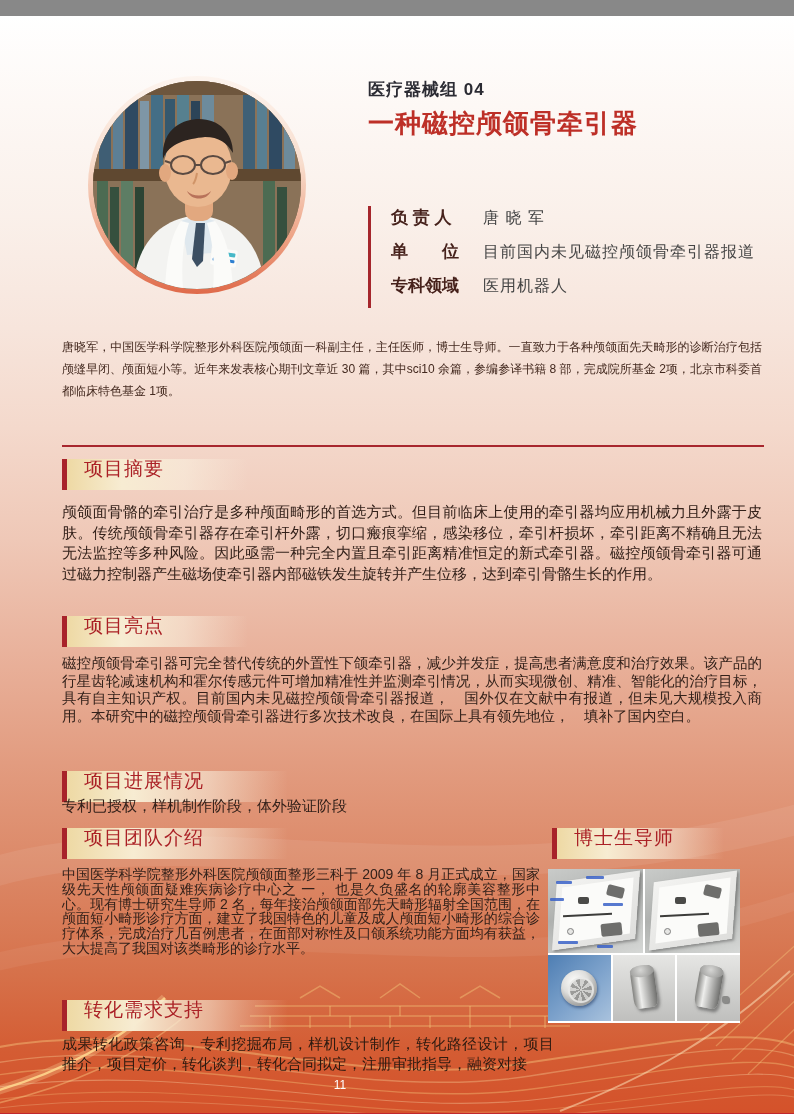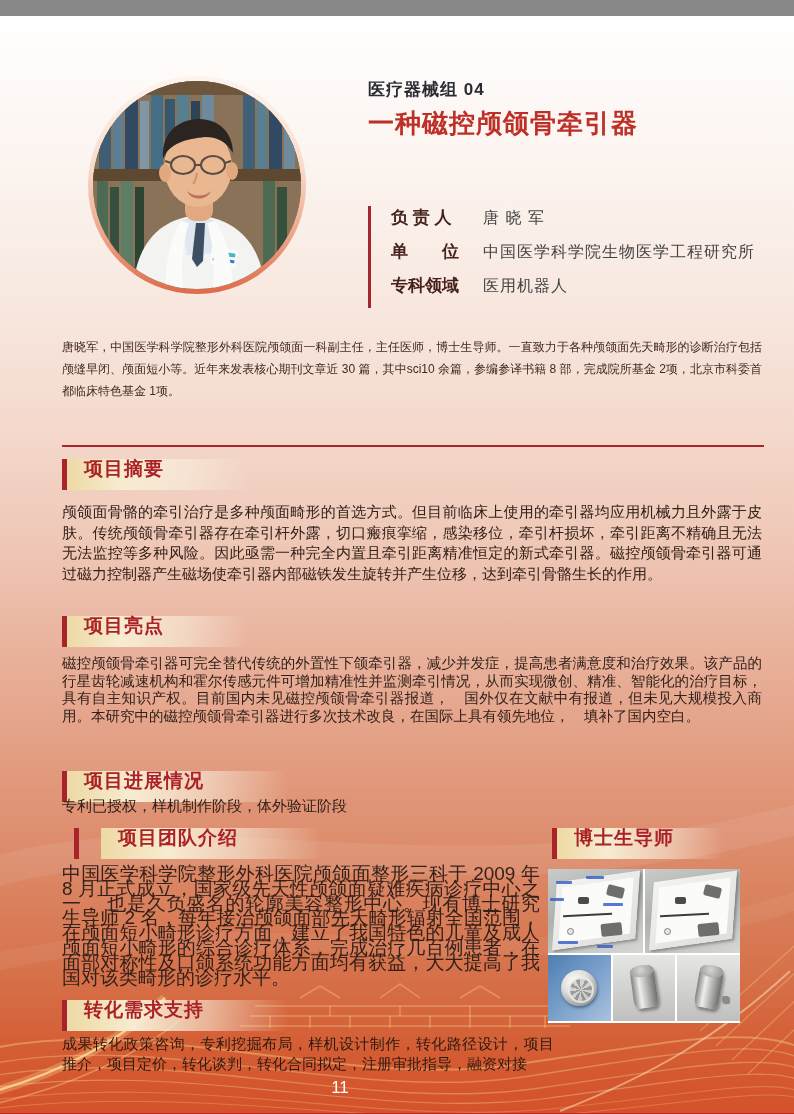--- a/index.html
+++ b/index.html
@@ -31,31 +31,31 @@
   .info-label{width:92px;flex:none;font-size:17px;font-weight:bold;color:#46211b;}
   .info-value{font-size:16px;color:#454545;letter-spacing:1px;}
   
   .bio{position:absolute;left:62px;top:320px;width:700px;font-size:12px;line-height:22px;color:#43291f;text-align:justify;}
   .divider{position:absolute;left:62px;top:429px;width:702px;height:2px;background:#a8272e;}
   
   .sec-h{position:absolute;height:31px;display:flex;align-items:stretch;}
   .sec-bar{width:5px;background:#a8232a;flex:none;}
   .sec-title{
     display:flex;align-items:center;padding:0 84px 12px 17px;
-    font-size:19px;font-weight:bold;color:#ab2126;letter-spacing:1px;white-space:nowrap;
+    font-size:19px;font-weight:normal;color:#ab2126;letter-spacing:1px;white-space:nowrap;
     background:linear-gradient(90deg,#eed9a4 0%,#f7ecd2 30%,rgba(250,242,224,0.55) 65%,rgba(250,242,224,0) 100%);
   }
   
   .body-txt{position:absolute;color:#33211a;text-align:justify;}
   .abstract-body{left:62px;top:486px;width:700px;font-size:15px;line-height:20.5px;}
   .highlights-body{left:62px;top:639px;width:700px;font-size:14.5px;line-height:17.5px;}
   .progress-body{left:62px;top:780px;width:700px;font-size:15px;line-height:19px;}
-  .team-body{left:62px;top:851px;width:478px;font-size:19px;line-height:14.8px;}
+  .team-body{left:62px;top:851px;width:478px;font-size:14px;line-height:14.8px;}
   .support-body{left:62px;top:1018px;width:492px;font-size:15px;line-height:19.5px;color:#2c1a10;}
-  .page-num{position:absolute;left:0;top:1062px;width:680px;text-align:center;font-size:17px;color:#ffffff;}
+  .page-num{position:absolute;left:0;top:1062px;width:680px;text-align:center;font-size:12px;color:#ffffff;}
   
   .collage{position:absolute;left:548px;top:853px;width:192px;height:154px;background:#ffffff;}
   .c-top{height:84px;display:flex;gap:2px;}
   .panel{flex:1;position:relative;background:linear-gradient(160deg,#c9cbc9 0%,#afb1af 45%,#d6d8d6 100%);overflow:hidden;}
   .tray{position:absolute;left:6%;top:10%;width:88%;height:80%;
     background:linear-gradient(150deg,#f3f3f1,#dededc);transform:rotate(-8deg) skewX(-12deg);
     box-shadow:2px 2px 3px rgba(60,60,60,.45);}
   .tray-in{position:absolute;left:7%;top:9%;width:86%;height:82%;background:#fbfbf9;}
   .part{position:absolute;}
   .rod{width:52%;height:2px;background:#3c3c3a;transform:rotate(-3deg);}
@@ -178,21 +178,21 @@
   <div class="group-label">医疗器械组 04</div>
   <div class="main-title">一种磁控颅颌骨牵引器</div>
 
   <div class="info">
     <div class="info-row">
       <span class="info-label">负 责 人</span>
       <span class="info-value">唐 晓 军</span>
     </div>
     <div class="info-row">
       <span class="info-label">单　　位</span>
-      <span class="info-value">中国医学科学院生物医学工程研究所</span>
+      <span class="info-value">目前国内未见磁控颅颌骨牵引器报道</span>
     </div>
     <div class="info-row">
       <span class="info-label">专科领域</span>
       <span class="info-value">医用机器人</span>
     </div>
   </div>
 
   <div class="bio">唐晓军，中国医学科学院整形外科医院颅颌面一科副主任，主任医师，博士生导师。一直致力于各种颅颌面先天畸形的诊断治疗包括颅缝早闭、颅面短小等。近年来发表核心期刊文章近 30 篇，其中sci10 余篇，参编参译书籍 8 部，完成院所基金 2项，北京市科委首都临床特色基金 1项。</div>
   <div class="divider"></div>
 
@@ -207,21 +207,21 @@
     <span class="sec-title">项目亮点</span>
   </div>
   <div class="body-txt highlights-body">磁控颅颌骨牵引器可完全替代传统的外置性下颌牵引器，减少并发症，提高患者满意度和治疗效果。该产品的行星齿轮减速机构和霍尔传感元件可增加精准性并监测牵引情况，从而实现微创、精准、智能化的治疗目标，具有自主知识产权。目前国内未见磁控颅颌骨牵引器报道，　国外仅在文献中有报道，但未见大规模投入商用。本研究中的磁控颅颌骨牵引器进行多次技术改良，在国际上具有领先地位，　填补了国内空白。</div>
 
   <div class="sec-h" style="left:62px;top:755px;">
     <span class="sec-bar"></span>
     <span class="sec-title">项目进展情况</span>
   </div>
   <div class="body-txt progress-body">专利已授权，样机制作阶段，体外验证阶段</div>
 
-  <div class="sec-h" style="left:74px;top:812px;gap:22px;">
+  <div class="sec-h" style="left:62px;top:812px;">
     <span class="sec-bar"></span>
     <span class="sec-title">项目团队介绍</span>
   </div>
   <div class="body-txt team-body">中国医学科学院整形外科医院颅颌面整形三科于 2009 年 8 月正式成立，国家级先天性颅颌面疑难疾病诊疗中心之 一， 也是久负盛名的轮廓美容整形中心。现有博士研究生导师 2 名，每年接治颅颌面部先天畸形辐射全国范围，在颅面短小畸形诊疗方面，建立了我国特色的儿童及成人颅面短小畸形的综合诊疗体系，完成治疗几百例患者，在面部对称性及口颌系统功能方面均有获益，大大提高了我国对该类畸形的诊疗水平。</div>
 
   <div class="sec-h" style="left:552px;top:812px;">
     <span class="sec-bar"></span>
     <span class="sec-title" style="padding-right:50px;">博士生导师</span>
   </div>
 

